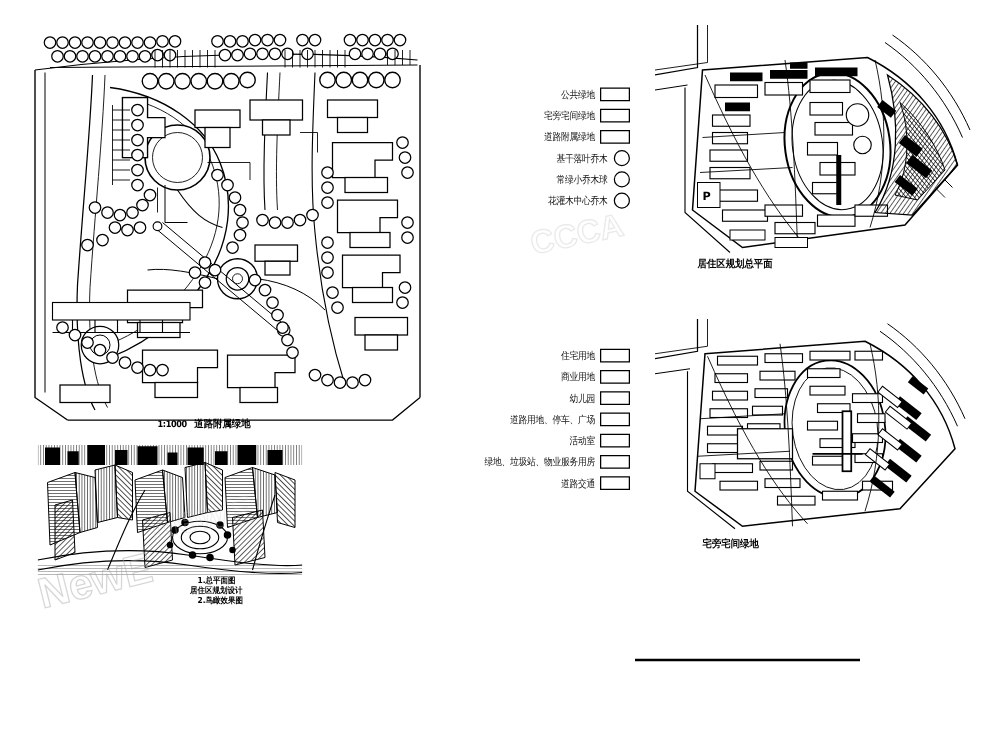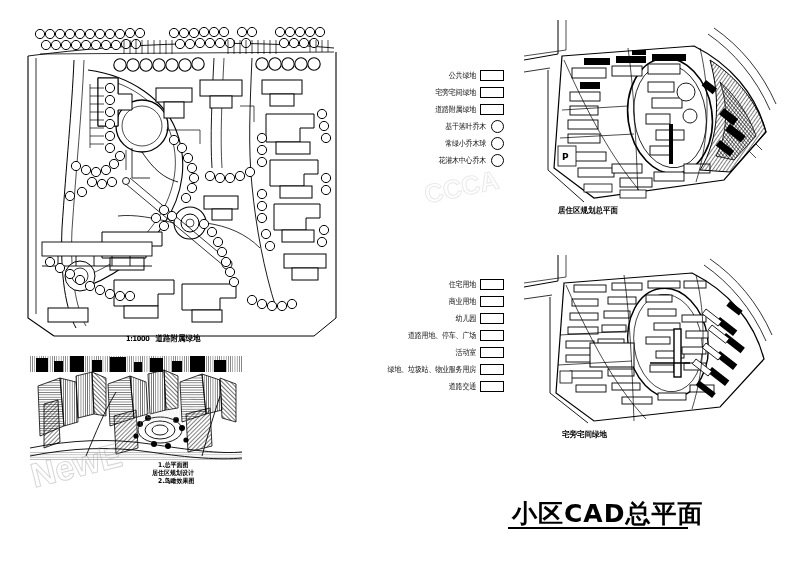--- a/index.html
+++ b/index.html
@@ -752,16 +752,15 @@
   </div>
 
   <div class="render-note" style="left:158px; top:461px; width:92px; text-align:left;">1.总平面图</div>
   <div class="render-note" style="left:152px; top:469px; width:100px; text-align:left;">居住区规划设计</div>
   <div class="render-note" style="left:158px; top:477px; width:92px; text-align:left;">2.鸟瞰效果图</div>
 
   <div class="watermark wm-a" style="left:30px; top:446px;">NewE</div>
   <div class="watermark wm-c" style="left:424px; top:172px;">CCCA</div>
   <div class="watermark wm-b" style="left:120px; top:398px; opacity:0.55;">NewE</div>
 
-  <div class="main-title" style="left:512px; top:497px;">小区CAD总平面</div>
   <div class="title-rule" style="left:508px; top:527px; width:180px;"></div>
 
 </div>
 
 </body></html>

